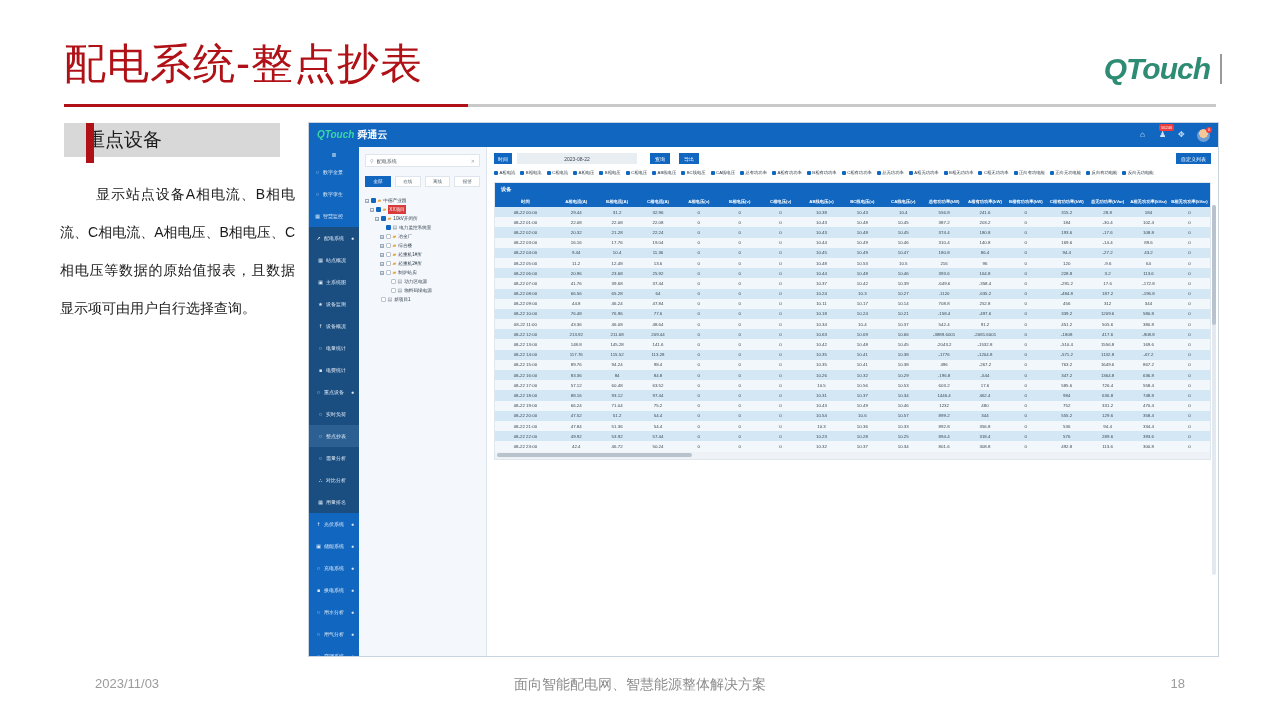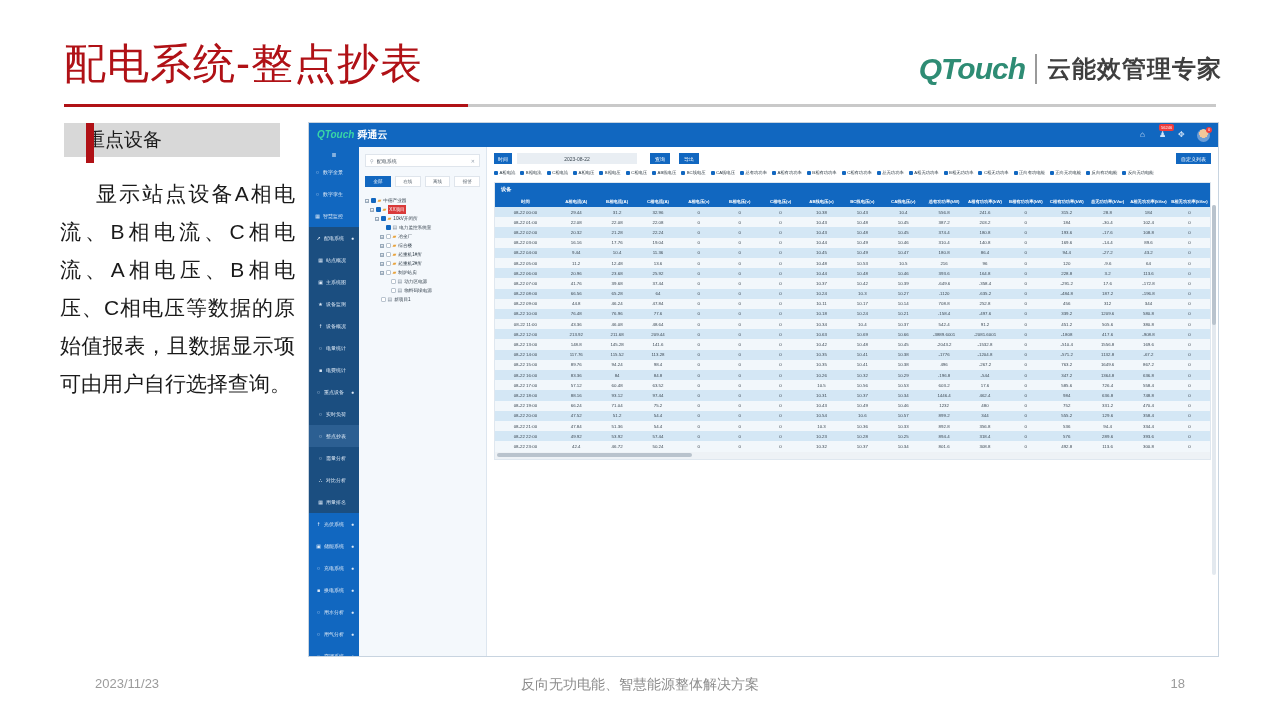--- a/index.html
+++ b/index.html
@@ -39,21 +39,21 @@
 
   
   .desc-head{
     position:absolute; left:64px; top:123px; width:216px; height:34px;
     background:#d8d8d8; display:flex; align-items:center;
   }
   .desc-head-bar{ width:8px; height:40px; background:#b01116; margin-left:0; position:absolute; left:0; top:0;}
   .desc-head span{ margin-left:22px; font-size:19px; color:#1a1a1a; }
   .desc-body{
     position:absolute; left:60px; top:175px; width:235px;
-    font-size:21px; color:#1a1a1a; line-height:38px;
+    font-size:14px; color:#1a1a1a; line-height:38px;
     text-indent:36px;
     text-align:justify;
   }
 
   
   .app{
     position:absolute; left:308px; top:122px; width:911px; height:535px;
     background:#fff; border:1px solid #c8d4e0; overflow:hidden;
     font-size:5px; color:#333;
   }
@@ -158,21 +158,20 @@
 </head>
 <body>
 
 <div class="slide-title">配电系统-整点抄表</div>
 <div class="title-rule"></div>
 <div class="title-rule-red"></div>
 
 <div class="logo">
   <span class="logo-q">QTouch</span>
   <span class="logo-div"></span>
-  <span class="logo-cn">云能效管理专家</span>
 </div>
 
 <div class="desc-head">
   <span class="desc-head-bar"></span>
   <span>重点设备</span>
 </div>
 <div class="desc-body">显示站点设备A相电流、B相电流、C相电流、A相电压、B相电压、C相电压等数据的原始值报表，且数据显示项可由用户自行选择查询。</div>
 
 <div class="app">
 
@@ -998,15 +997,15 @@
         </div>
       </div>
 
     </div>
     <div class="vscroll">
       <div class="vthumb"></div>
     </div>
   </div>
 </div>
 
-<div class="f-date">2023/11/23</div>
-<div class="f-center">反向无功电能、智慧能源整体解决方案</div>
+<div class="f-date">2023/11/03</div>
+<div class="f-center">面向智能配电网、智慧能源整体解决方案</div>
 <div class="f-page">18</div>
 
 </body></html>

